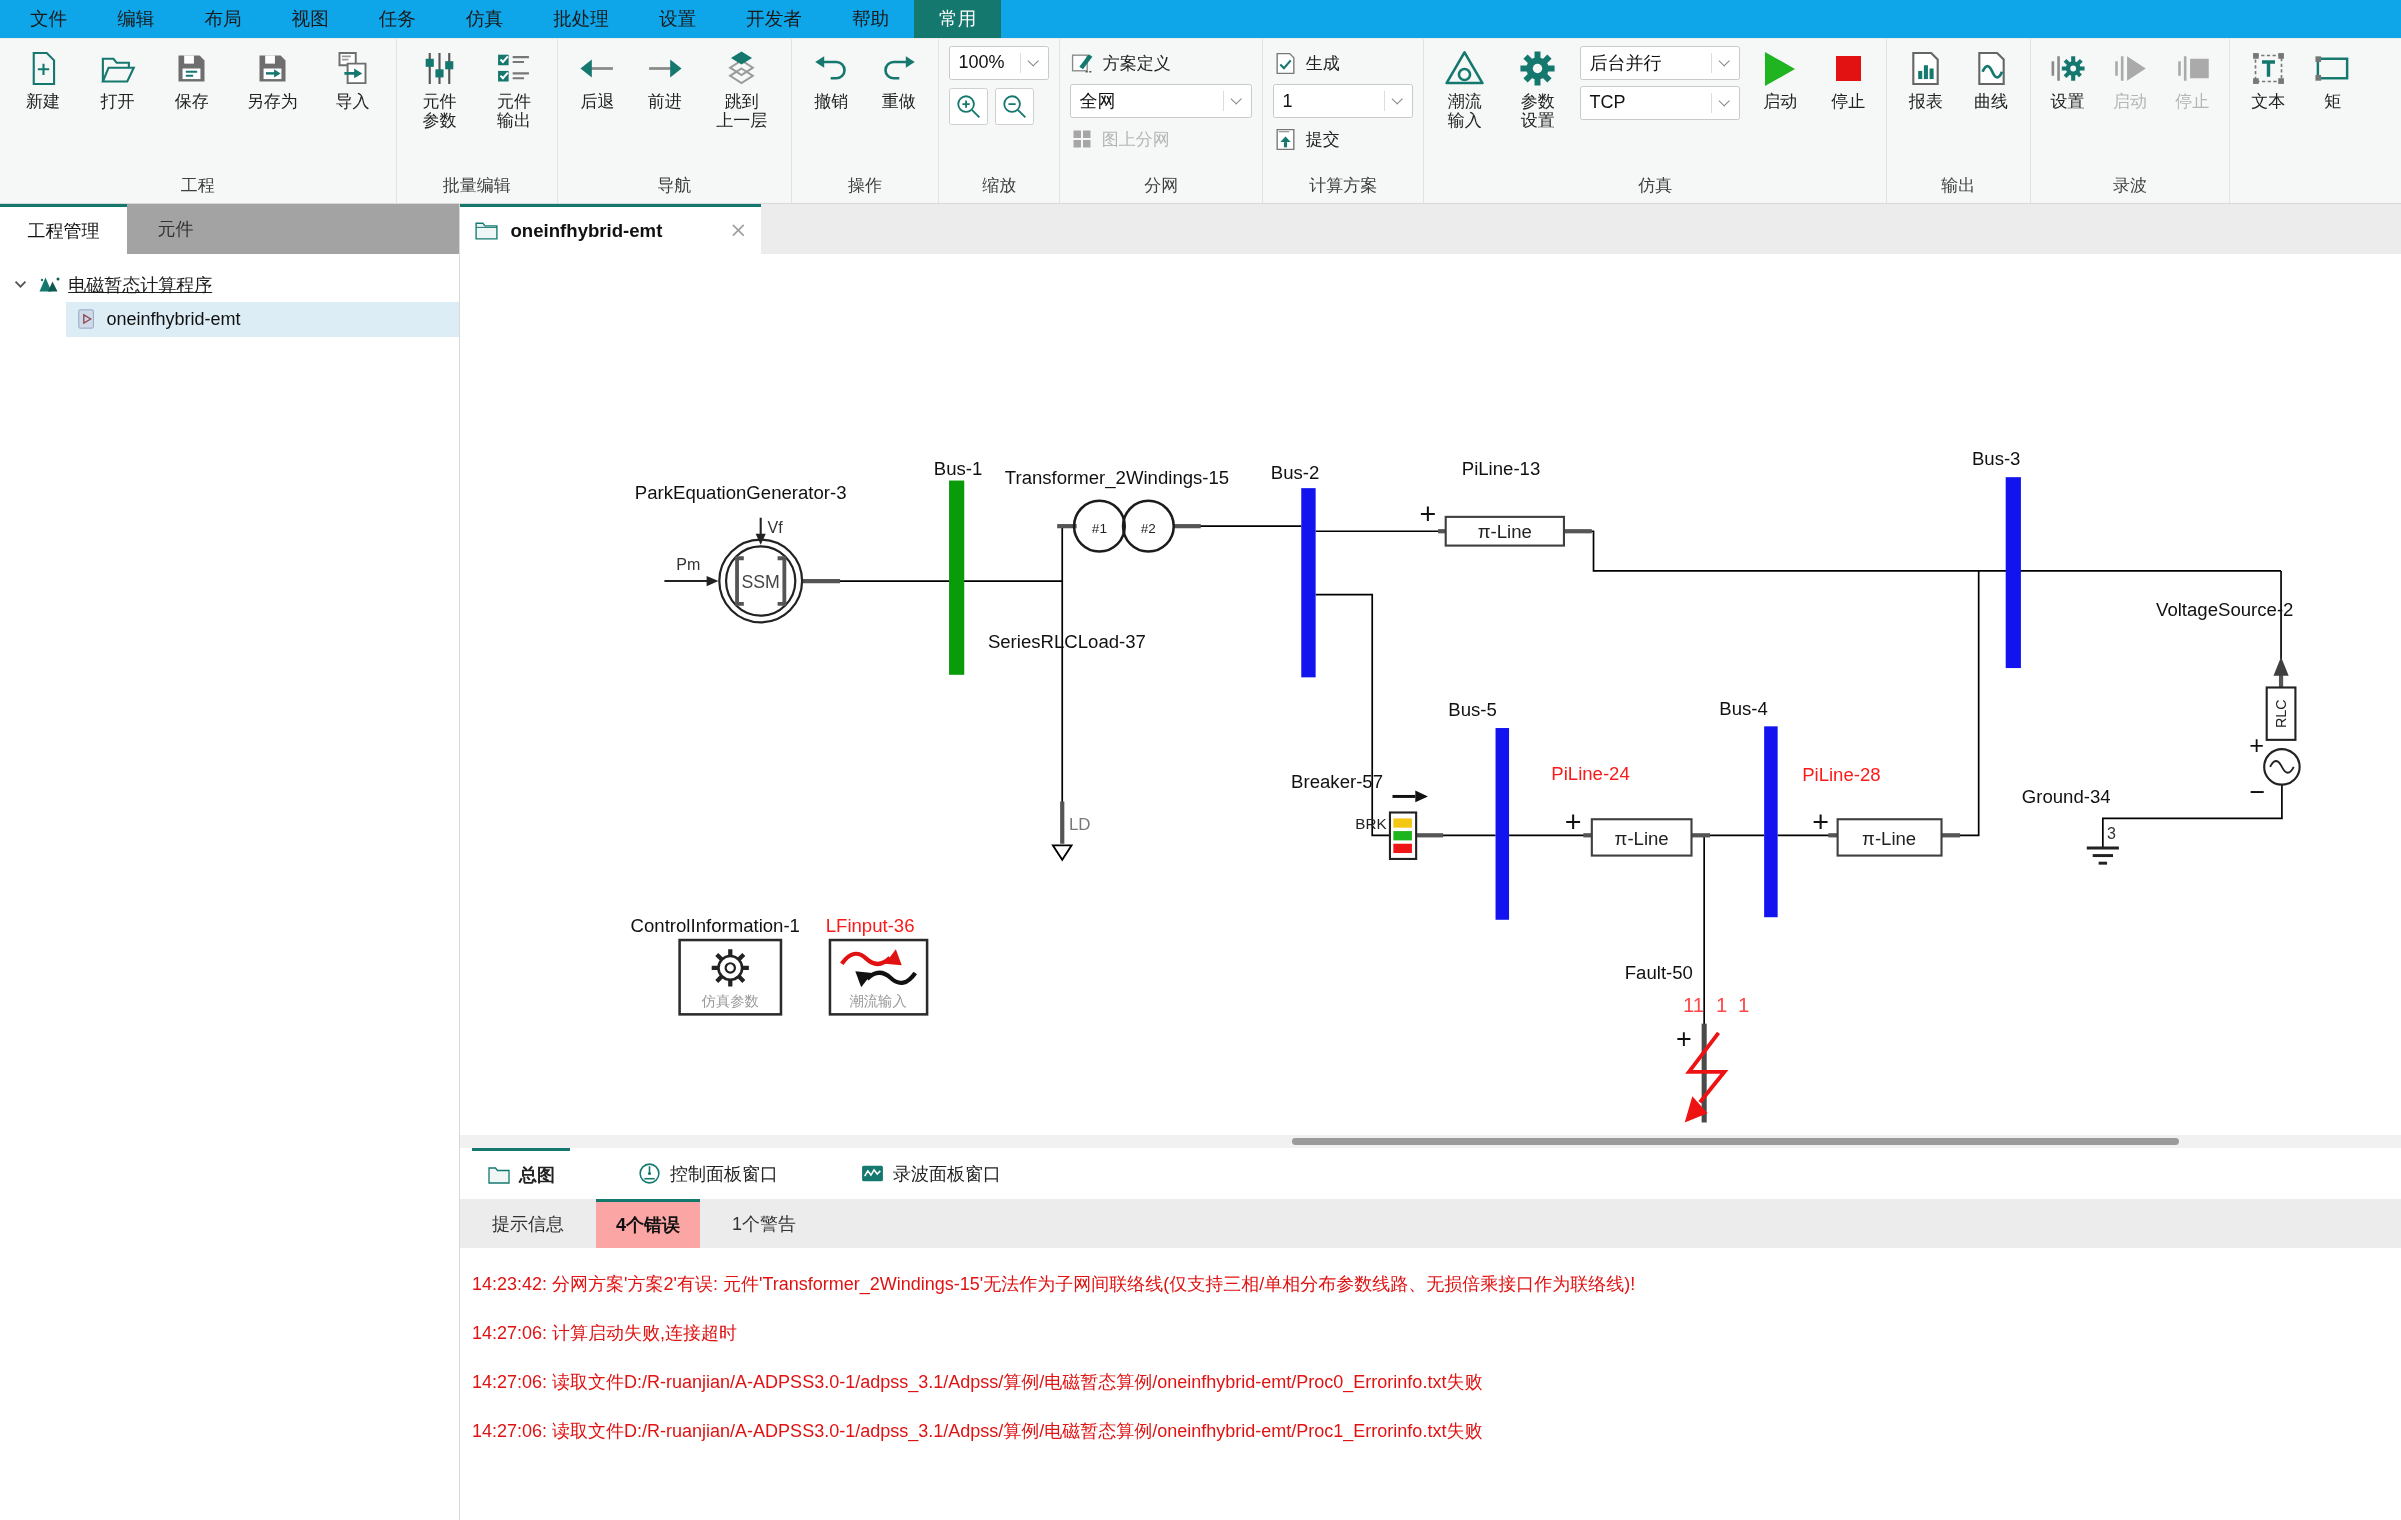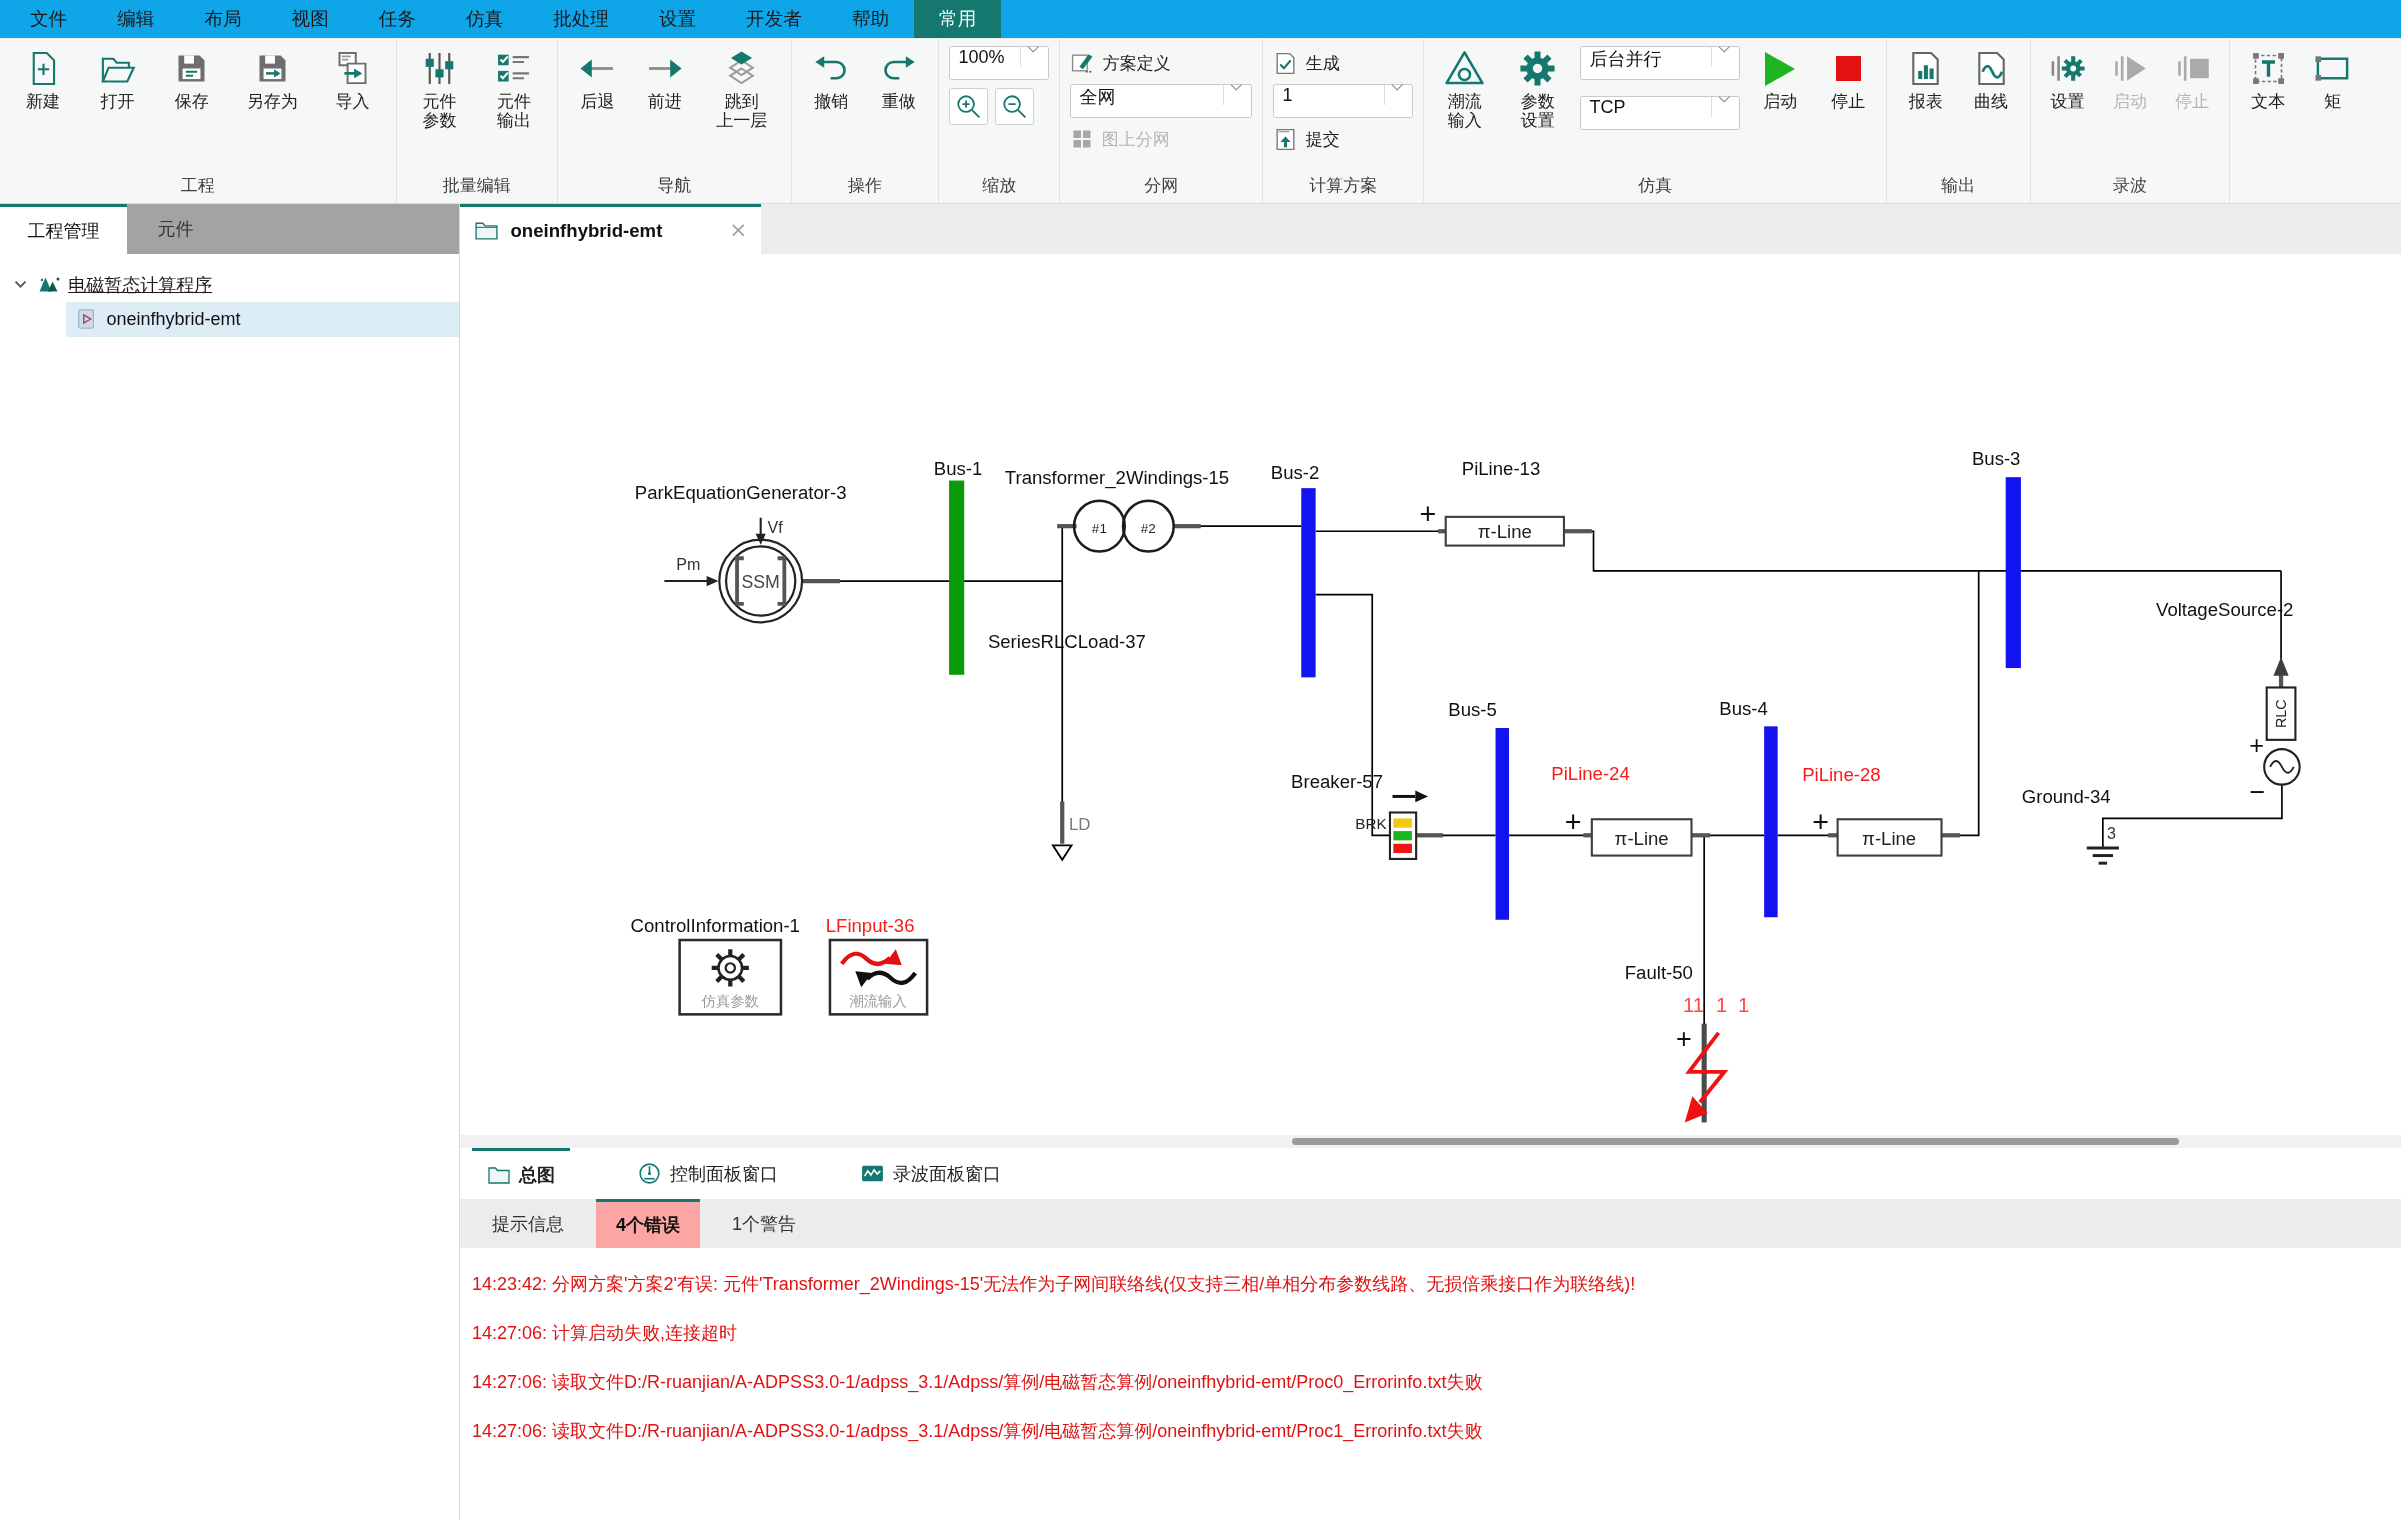--- a/index.html
+++ b/index.html
@@ -19,21 +19,21 @@
     border-right:0.8px solid #e2e2e2; flex:none; }
   .rgroup-content { display:flex; gap:8.4px; align-items:flex-start; }
   .rgroup-label { margin-top:auto; text-align:center; font-size:17px; color:#3f3f3f; padding:1.7px 0 6px; }
   .rbtn { display:flex; flex-direction:column; align-items:center; width:66px; font-size:17px; color:#222; }
   .rbtn .icw { height:46px; display:flex; align-items:center; justify-content:center; }
   .rbtn .lab { line-height:1.12; text-align:center; }
   .rbtn.disabled { color:#b5b5b5; }
   .rcol { display:flex; flex-direction:column; gap:3.4px; }
   .rrow { display:flex; align-items:center; gap:7.6px; font-size:17px; color:#222; height:35px; }
   .rrow.disabled { color:#b5b5b5; }
-  .dd { display:flex; align-items:flex-start; background:#fff; border:0.8px solid #c9c9c9;
+  .dd { display:flex; align-items:center; background:#fff; border:0.8px solid #c9c9c9;
     border-radius:2.5px; height:34px; padding:0 8.4px; font-size:18px; color:#111; }
   .dd .val { flex:1; white-space:nowrap; }
   .dsep { width:0.8px; height:20px; background:#dcdcdc; margin-left:5px; }
   .chev { width:8.4px; height:8.4px; border-right:1.7px solid #888; border-bottom:1.7px solid #888;
     transform:rotate(45deg); margin:-4.2px 2.5px 0 7.6px; flex:none; }
   .sq-btn { width:39px; height:37px; background:#fff; border:0.8px solid #cfcfcf; border-radius:2.5px;
     display:flex; align-items:center; justify-content:center; }
   .play-tri { width:0; height:0; border-left:30px solid #21b421; border-top:17px solid transparent;
     border-bottom:17px solid transparent; }
   .stop-sq { width:25px; height:25px; background:#e31212; }
@@ -348,21 +348,21 @@
               <g stroke="#15786f" stroke-width="7">
                 <path d="M24 4v9M24 35v9M4 24h9M35 24h9M10 10l6.5 6.5M31.5 31.5L38 38M38 10l-6.5 6.5M16.5 31.5L10 38"></path>
               </g>
               <circle cx="24" cy="24" r="13" fill="#15786f"></circle>
               <circle cx="24" cy="24" r="5.5" fill="#f6f7f7"></circle>
             </svg>
           </span>
         <span class="lab">参数</span>
         <span class="lab">设置</span>
       </div>
-      <div class="rcol" style="gap:16px">
+      <div class="rcol" style="gap:6px">
         <div class="dd" style="width:160px">
           <span class="val">后台并行</span>
           <span class="dsep"></span>
             <span class="chev"></span>
         </div>
         <div class="dd" style="width:160px">
           <span class="val">TCP</span>
           <span class="dsep"></span>
             <span class="chev"></span>
         </div>

